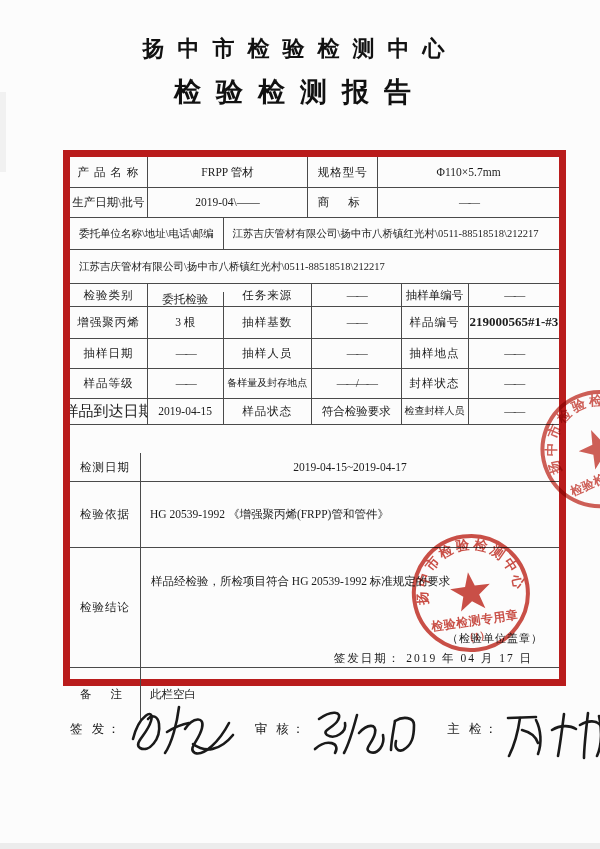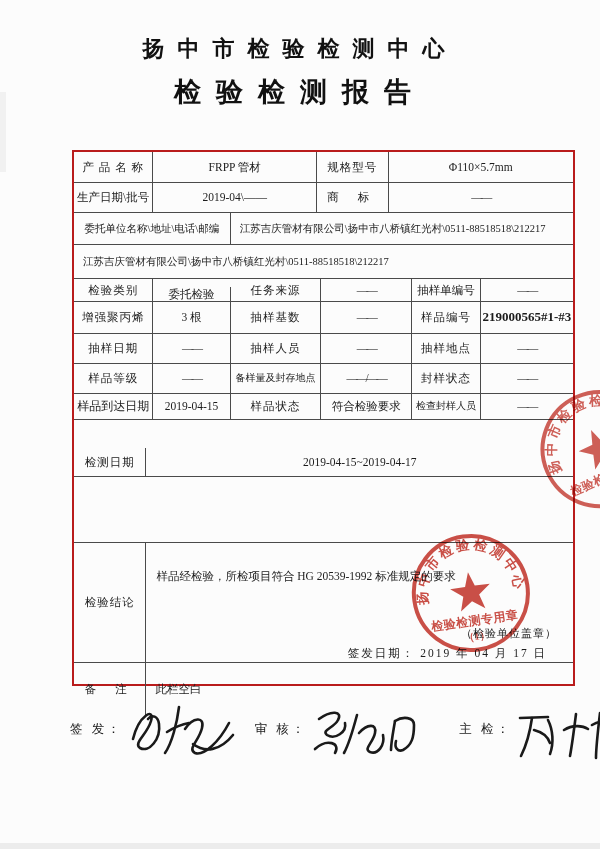--- a/index.html
+++ b/index.html
@@ -18,22 +18,22 @@
     font-size:27px;font-weight:bold;letter-spacing:15px;color:#111;white-space:nowrap;
   }
   .subline{
     position:absolute;top:117px;left:63px;width:503px;
     display:flex;justify-content:space-between;align-items:baseline;
     font-size:11.5px;
   }
   .subline .right{padding-right:4px;}
   
   .rpt-table{
-    position:absolute;top:150px;left:72px;width:503px;height:536px;
-    border:2px solid #b91c1c;box-sizing:border-box;
+    position:absolute;top:150px;left:63px;width:503px;height:536px;
+    border:7px solid #b91c1c;box-sizing:border-box;
   }
   .t-row{display:flex;border-bottom:1px solid #4a4a4a;box-sizing:border-box;}
   .t-row:last-child{border-bottom:none;}
   .t-cell{
     border-right:1px solid #4a4a4a;box-sizing:border-box;
     display:flex;align-items:center;justify-content:center;
     font-size:11.5px;line-height:1.25;overflow:hidden;white-space:nowrap;
   }
   .t-cell:last-child{border-right:none;}
   .t-cell.lbl{letter-spacing:1px;}
@@ -122,34 +122,36 @@
     <div class="t-row" style="height:30px;">
       <div class="t-cell lbl" style="width:80px;">样品等级</div>
       <div class="t-cell dash" style="width:78px;">——</div>
       <div class="t-cell" style="width:91px;font-size:10px;">备样量及封存地点</div>
       <div class="t-cell dash" style="width:92px;">——/——</div>
       <div class="t-cell lbl" style="width:69px;">封样状态</div>
       <div class="t-cell dash" style="width:93px;">——</div>
     </div>
 
     <div class="t-row" style="height:26px;">
-      <div class="t-cell" style="width:80px;font-size:12px;">样品到达日期</div>
+      <div class="t-cell" style="width:80px;font-size:15px;">样品到达日期</div>
       <div class="t-cell" style="width:78px;">2019-04-15</div>
       <div class="t-cell lbl" style="width:91px;">样品状态</div>
       <div class="t-cell" style="width:92px;">符合检验要求</div>
       <div class="t-cell" style="width:69px;font-size:10px;">检查封样人员</div>
       <div class="t-cell dash" style="width:93px;">——</div>
     </div>
 
     <div class="t-row" style="height:29px;margin-top:28px;">
       <div class="t-cell lbl" style="width:73px;">检测日期</div>
       <div class="t-cell" style="width:430px;">2019-04-15~2019-04-17</div>
     </div>
 
     <div class="t-row" style="height:66px;">
+      <div class="t-cell lbl" style="width:73px;">检验依据</div>
+      <div class="t-cell left" style="width:430px;">HG 20539-1992 《增强聚丙烯(FRPP)管和管件》</div>
     </div>
 
     <div class="t-row" style="height:120px;">
       <div class="t-cell lbl" style="width:73px;">检验结论</div>
       <div class="t-cell concl-cell" style="width:430px;">
         <div class="concl-text">样品经检验，所检项目符合 HG 20539-1992 标准规定的要求</div>
         <div class="seal-note">（检验单位盖章）</div>
         <div class="issue-line">
           <span>签发日期：</span>
           <span>2019 年 04 月 17 日</span>
@@ -203,21 +205,21 @@
     <span class="sign-label" style="margin-left:14px;">审 核：</span>
     <svg class="sig" width="128" height="66" viewBox="0 0 128 66" fill="none" stroke="#1a1a1a" stroke-width="2.6" stroke-linecap="round">
       <title>吴兆明</title>
       <path d="M12,22 C24,13 36,14 31,23 C27,31 14,33 20,38 C28,43 40,35 38,26"></path>
       <path d="M8,52 C20,41 34,46 28,56"></path>
       <path d="M50,18 C46,33 42,47 37,56"></path>
       <path d="M52,36 C60,27 70,26 68,36 C66,46 56,52 63,55 C71,58 78,48 76,38"></path>
       <path d="M88,24 C86,36 84,46 84,53"></path>
       <path d="M88,24 C96,19 107,20 107,28 C107,40 105,48 96,53 C91,55 87,51 89,44"></path>
     </svg>
-    <span class="sign-label" style="margin-left:24px;">主 检：</span>
+    <span class="sign-label" style="margin-left:12px;">主 检：</span>
     <svg class="sig" width="112" height="66" viewBox="0 0 112 66" style="margin-top:6px;" fill="none" stroke="#1a1a1a" stroke-width="2.6" stroke-linecap="round">
       <title>顾琳</title>
       <path d="M8,18 L36,17"></path>
       <path d="M20,18 C18,32 14,46 9,56"></path>
       <path d="M22,30 C30,32 36,37 38,43"></path>
       <path d="M36,20 C41,30 42,43 38,54"></path>
       <path d="M64,14 C62,30 60,45 58,56"></path>
       <path d="M52,30 C60,25 70,25 76,29"></path>
       <path d="M88,13 C86,30 84,47 84,58"></path>
       <path d="M80,25 C88,20 97,20 101,26"></path>

